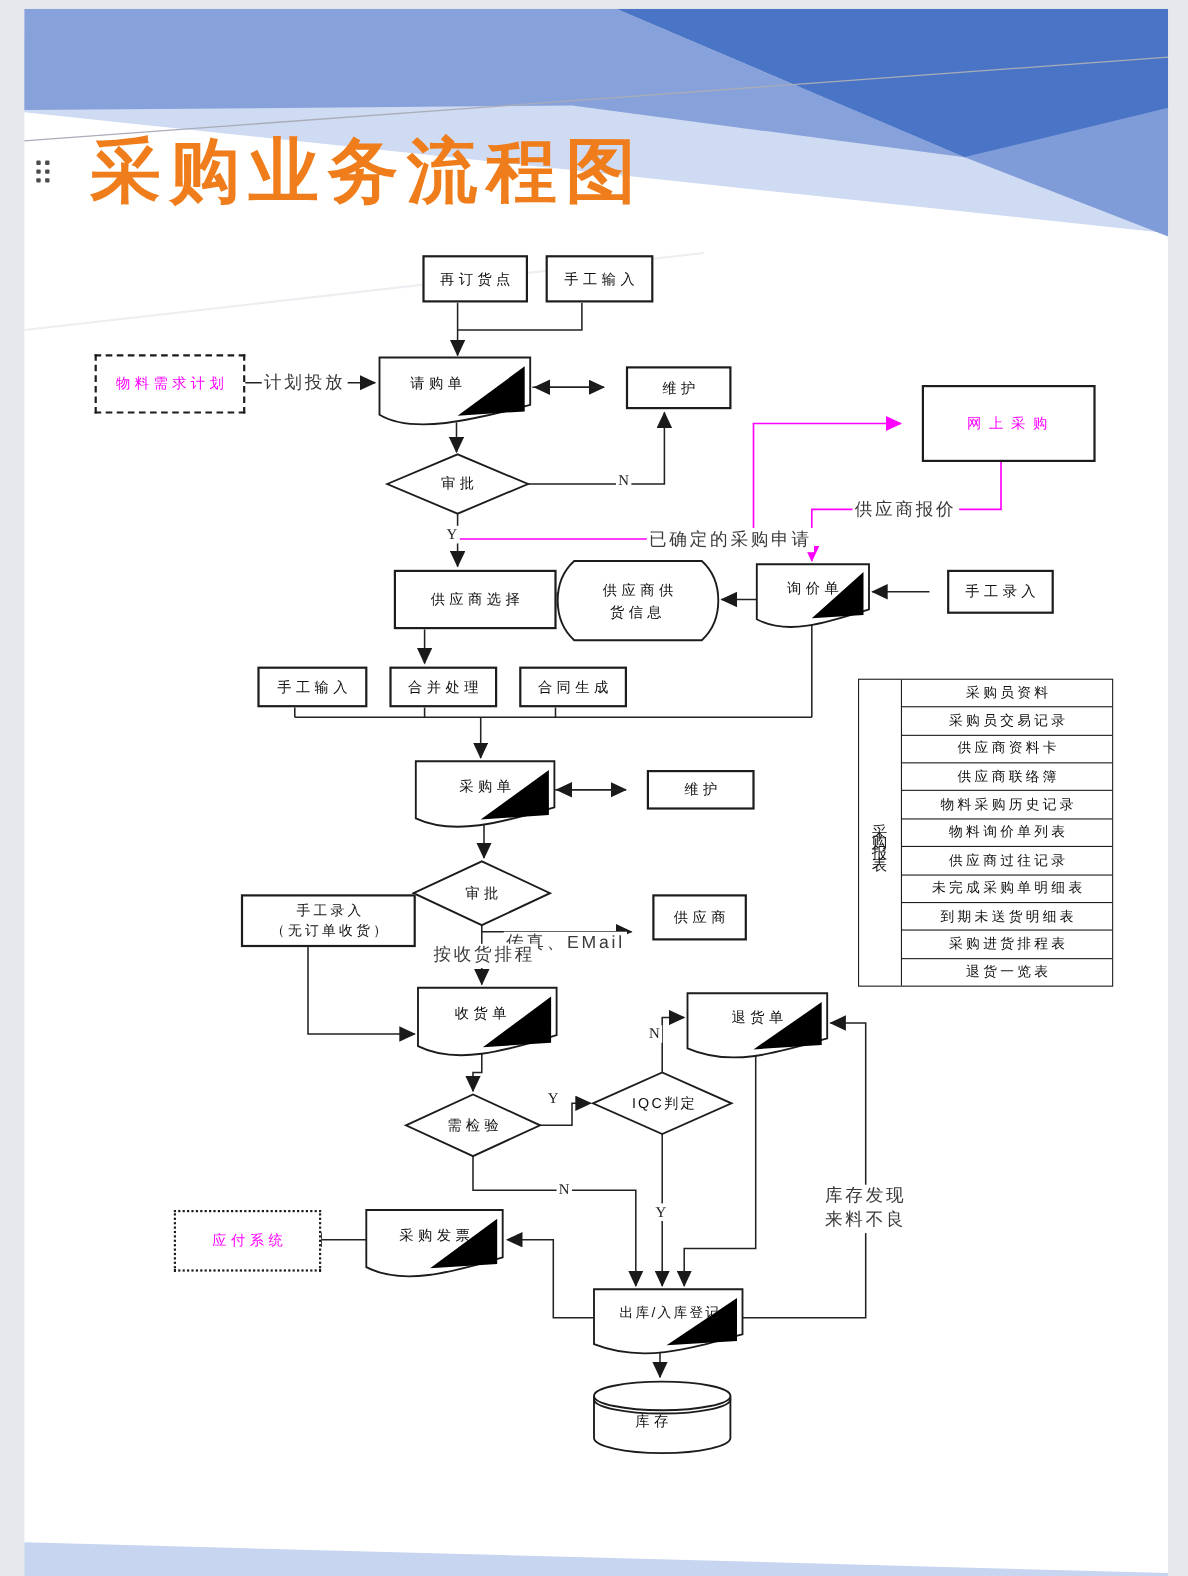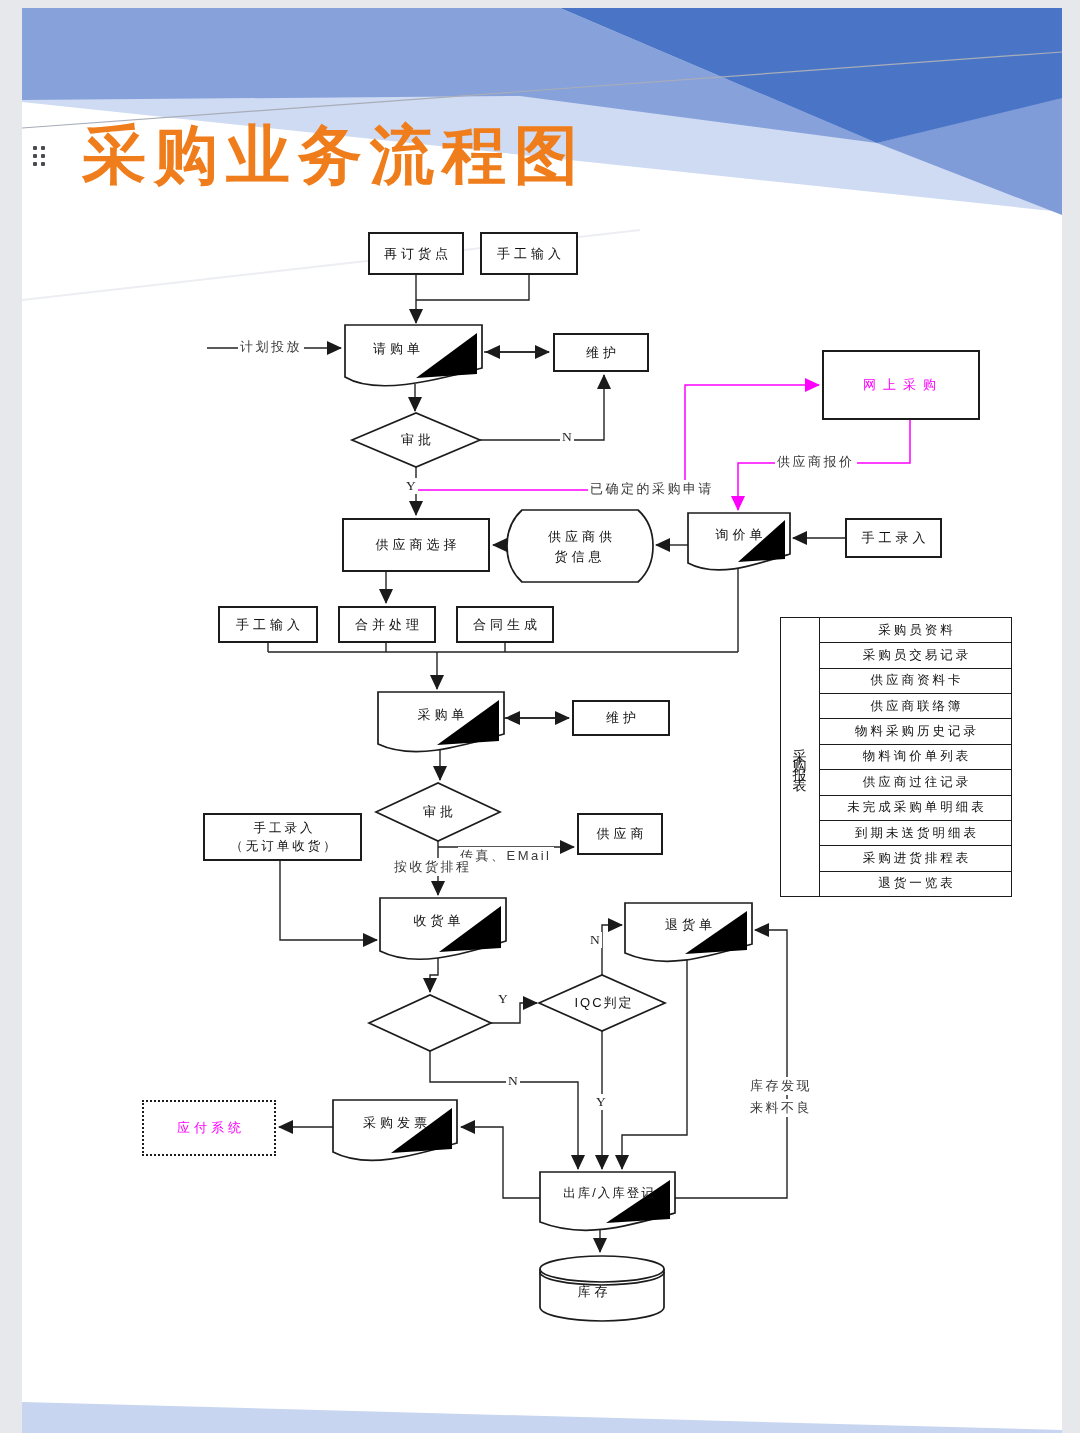--- a/index.html
+++ b/index.html
@@ -1,27 +1,27 @@
 <!DOCTYPE html>
 <html><head>
 <meta charset="utf-8">
 <style>
   html,body{margin:0;padding:0;}
   body{width:1080px;height:1433px;background:#e7e8eb;font-family:"Liberation Sans","DejaVu Sans",sans-serif;position:relative;overflow:hidden;}
   .stage{position:absolute;left:0;top:0;width:1080px;height:1433px;}
   .page{position:absolute;left:22px;top:8px;width:1040px;height:1425px;background:#fff;z-index:0;}
   svg.layer{position:absolute;left:0;top:0;width:1080px;height:1433px;z-index:1;}
   .title{position:absolute;left:82px;top:112px;z-index:2;font-size:64px;font-weight:900;color:#f07d1b;letter-spacing:8px;white-space:nowrap;}
-  .box{position:absolute;box-sizing:border-box;background:#fff;border:2px solid #1c1c1c;display:flex;align-items:center;justify-content:center;text-align:center;font-size:13px;letter-spacing:4px;text-indent:4px;color:#111;z-index:2;line-height:1.5;}
+  .box{position:absolute;box-sizing:border-box;background:#fff;border:2px solid #1c1c1c;display:flex;align-items:center;justify-content:center;text-align:center;font-size:13px;letter-spacing:4px;text-indent:4px;color:#111;z-index:2;line-height:1.5;margin-left:16px;}
   .bold{border-width:2.5px;}
   .dashedB{border:2px dashed #1c1c1c;}
   .dottedB{border:2.5px dotted #1c1c1c;}
   .magenta{color:#ff00ff;}
   .lbl{position:absolute;display:flex;align-items:center;justify-content:center;text-align:center;font-size:13px;letter-spacing:4px;text-indent:4px;color:#111;z-index:2;line-height:1.55;}
-  .edge{position:absolute;z-index:3;background:#fff;font-size:13px;letter-spacing:2.5px;color:#3a3a3a;padding:0 2px;display:flex;align-items:center;justify-content:center;line-height:1.35;white-space:nowrap;}
+  .edge{position:absolute;z-index:3;background:#fff;font-size:16px;letter-spacing:2.5px;color:#3a3a3a;padding:0 2px;display:flex;align-items:center;justify-content:center;line-height:1.35;white-space:nowrap;}
   .yn{position:absolute;z-index:3;background:#fff;font-size:13.5px;color:#222;font-family:"Liberation Serif","DejaVu Serif",serif;padding:0 2px;}
   .table{position:absolute;left:780px;top:617px;width:232px;height:280px;box-sizing:border-box;border:1.8px solid #1c1c1c;display:flex;background:#fff;z-index:2;}
   .table .vhead{width:38px;border-right:1.8px solid #1c1c1c;display:flex;align-items:center;justify-content:center;writing-mode:vertical-rl;letter-spacing:10px;font-size:14px;color:#111;}
   .table .rows{flex:1;display:flex;flex-direction:column;}
   .table .rows div{flex:1;display:flex;align-items:center;justify-content:center;font-size:12.5px;letter-spacing:3px;text-indent:3px;color:#111;border-top:1.6px solid #1c1c1c;}
   .table .rows div:first-child{border-top:none;}
   .handle{position:absolute;left:33px;top:146px;z-index:3;display:grid;grid-template-columns:4px 4px;grid-auto-rows:4px;gap:4px;}
   .handle i{background:#4b4b50;border-radius:1px;}
   .strip{position:absolute;background:#e7e8eb;z-index:4;}
 </style>
@@ -133,20 +133,21 @@
       <i></i>
       <i></i>
       <i></i>
       <i></i>
   </div>
 
   <div class="title">采购业务流程图</div>
 
   <div class="box" style="left:368px;top:232px;width:96px;height:43px;">再订货点</div>
   <div class="box" style="left:480px;top:232px;width:98px;height:43px;">手工输入</div>
+  <div class="box dashedB magenta" style="left:70px;top:322px;width:137px;height:54px;">物料需求计划</div>
   <div class="box" style="left:553px;top:333px;width:96px;height:39px;">维护</div>
   <div class="box bold magenta" style="left:822px;top:350px;width:158px;height:70px;letter-spacing:7px;">网上采购</div>
   <div class="box bold" style="left:342px;top:518px;width:148px;height:54px;">供应商选择</div>
   <div class="box" style="left:845px;top:518px;width:97px;height:40px;">手工录入</div>
   <div class="box" style="left:218px;top:606px;width:100px;height:37px;">手工输入</div>
   <div class="box" style="left:338px;top:606px;width:98px;height:37px;">合并处理</div>
   <div class="box" style="left:456px;top:606px;width:98px;height:37px;">合同生成</div>
   <div class="box" style="left:572px;top:700px;width:98px;height:36px;">维护</div>
   <div class="box" style="left:577px;top:813px;width:86px;height:42px;">供应商</div>
   <div class="box bold" style="left:203px;top:813px;width:159px;height:48px;font-size:12.5px;letter-spacing:3px;flex-direction:column;line-height:1.45;">
@@ -157,20 +158,21 @@
 
   <div class="lbl" style="left:328px;top:334px;width:137px;height:30px;">请购单</div>
   <div class="lbl" style="left:688px;top:521px;width:102px;height:28px;">询价单</div>
   <div class="lbl" style="left:378px;top:700px;width:126px;height:30px;">采购单</div>
   <div class="lbl" style="left:380px;top:906px;width:114px;height:30px;">收货单</div>
   <div class="lbl" style="left:625px;top:911px;width:127px;height:28px;">退货单</div>
   <div class="lbl" style="left:333px;top:1108px;width:124px;height:30px;">采购发票</div>
   <div class="lbl" style="left:540px;top:1180px;width:135px;height:28px;font-size:12.5px;letter-spacing:2px;text-align:center;">出库/入库登记</div>
   <div class="lbl" style="left:352px;top:413px;width:128px;height:54px;">审批</div>
   <div class="lbl" style="left:376px;top:783px;width:124px;height:58px;">审批</div>
+  <div class="lbl" style="left:369px;top:995px;width:122px;height:56px;">需检验</div>
   <div class="lbl" style="left:539px;top:975px;width:126px;height:56px;letter-spacing:2px;">IQC判定</div>
   <div class="lbl" style="left:542px;top:518px;width:76px;height:58px;">供应商供货信息</div>
   <div class="lbl" style="left:540px;top:1278px;width:105px;height:28px;">库存</div>
 
   <div class="edge" style="left:238px;top:338px;">计划投放</div>
   <div class="edge" style="left:588px;top:480px;">已确定的采购申请</div>
   <div class="edge" style="left:775px;top:453px;">供应商报价</div>
   <div class="edge" style="left:458px;top:847px;">传真、EMail</div>
   <div class="edge" style="left:392px;top:858px;">按收货排程</div>
   <div class="edge" style="left:748px;top:1077px;">库存发现</div>

